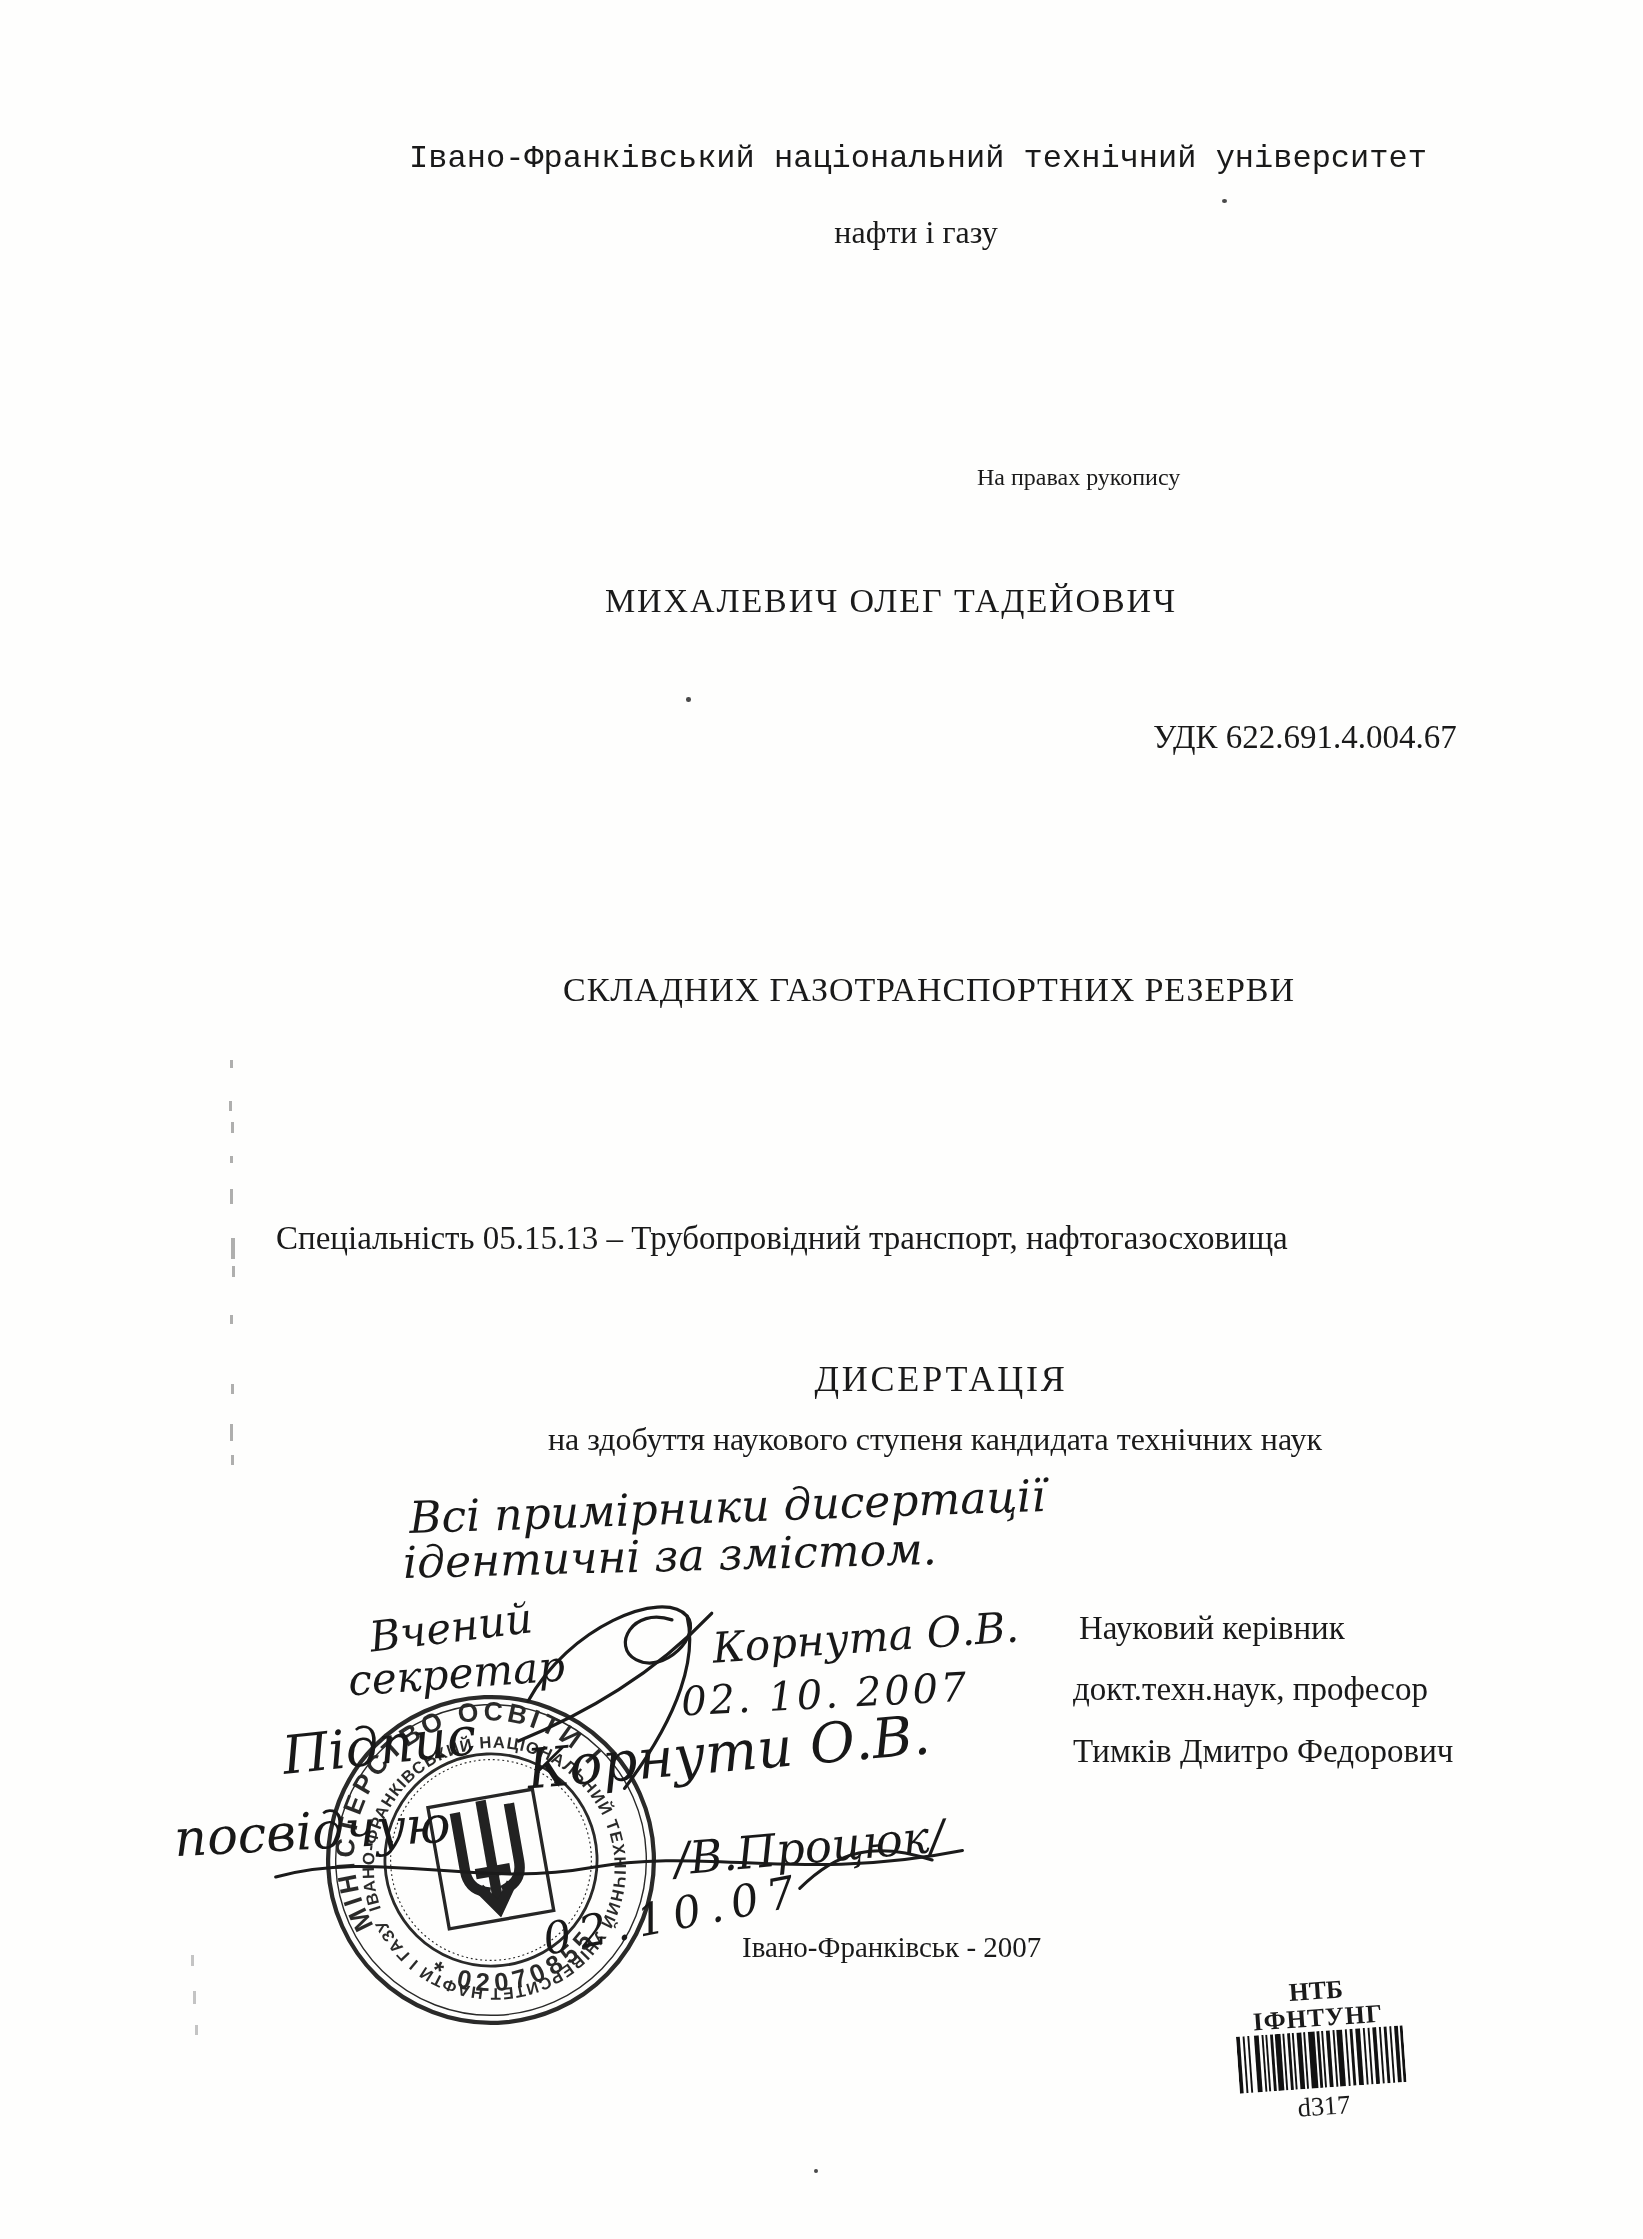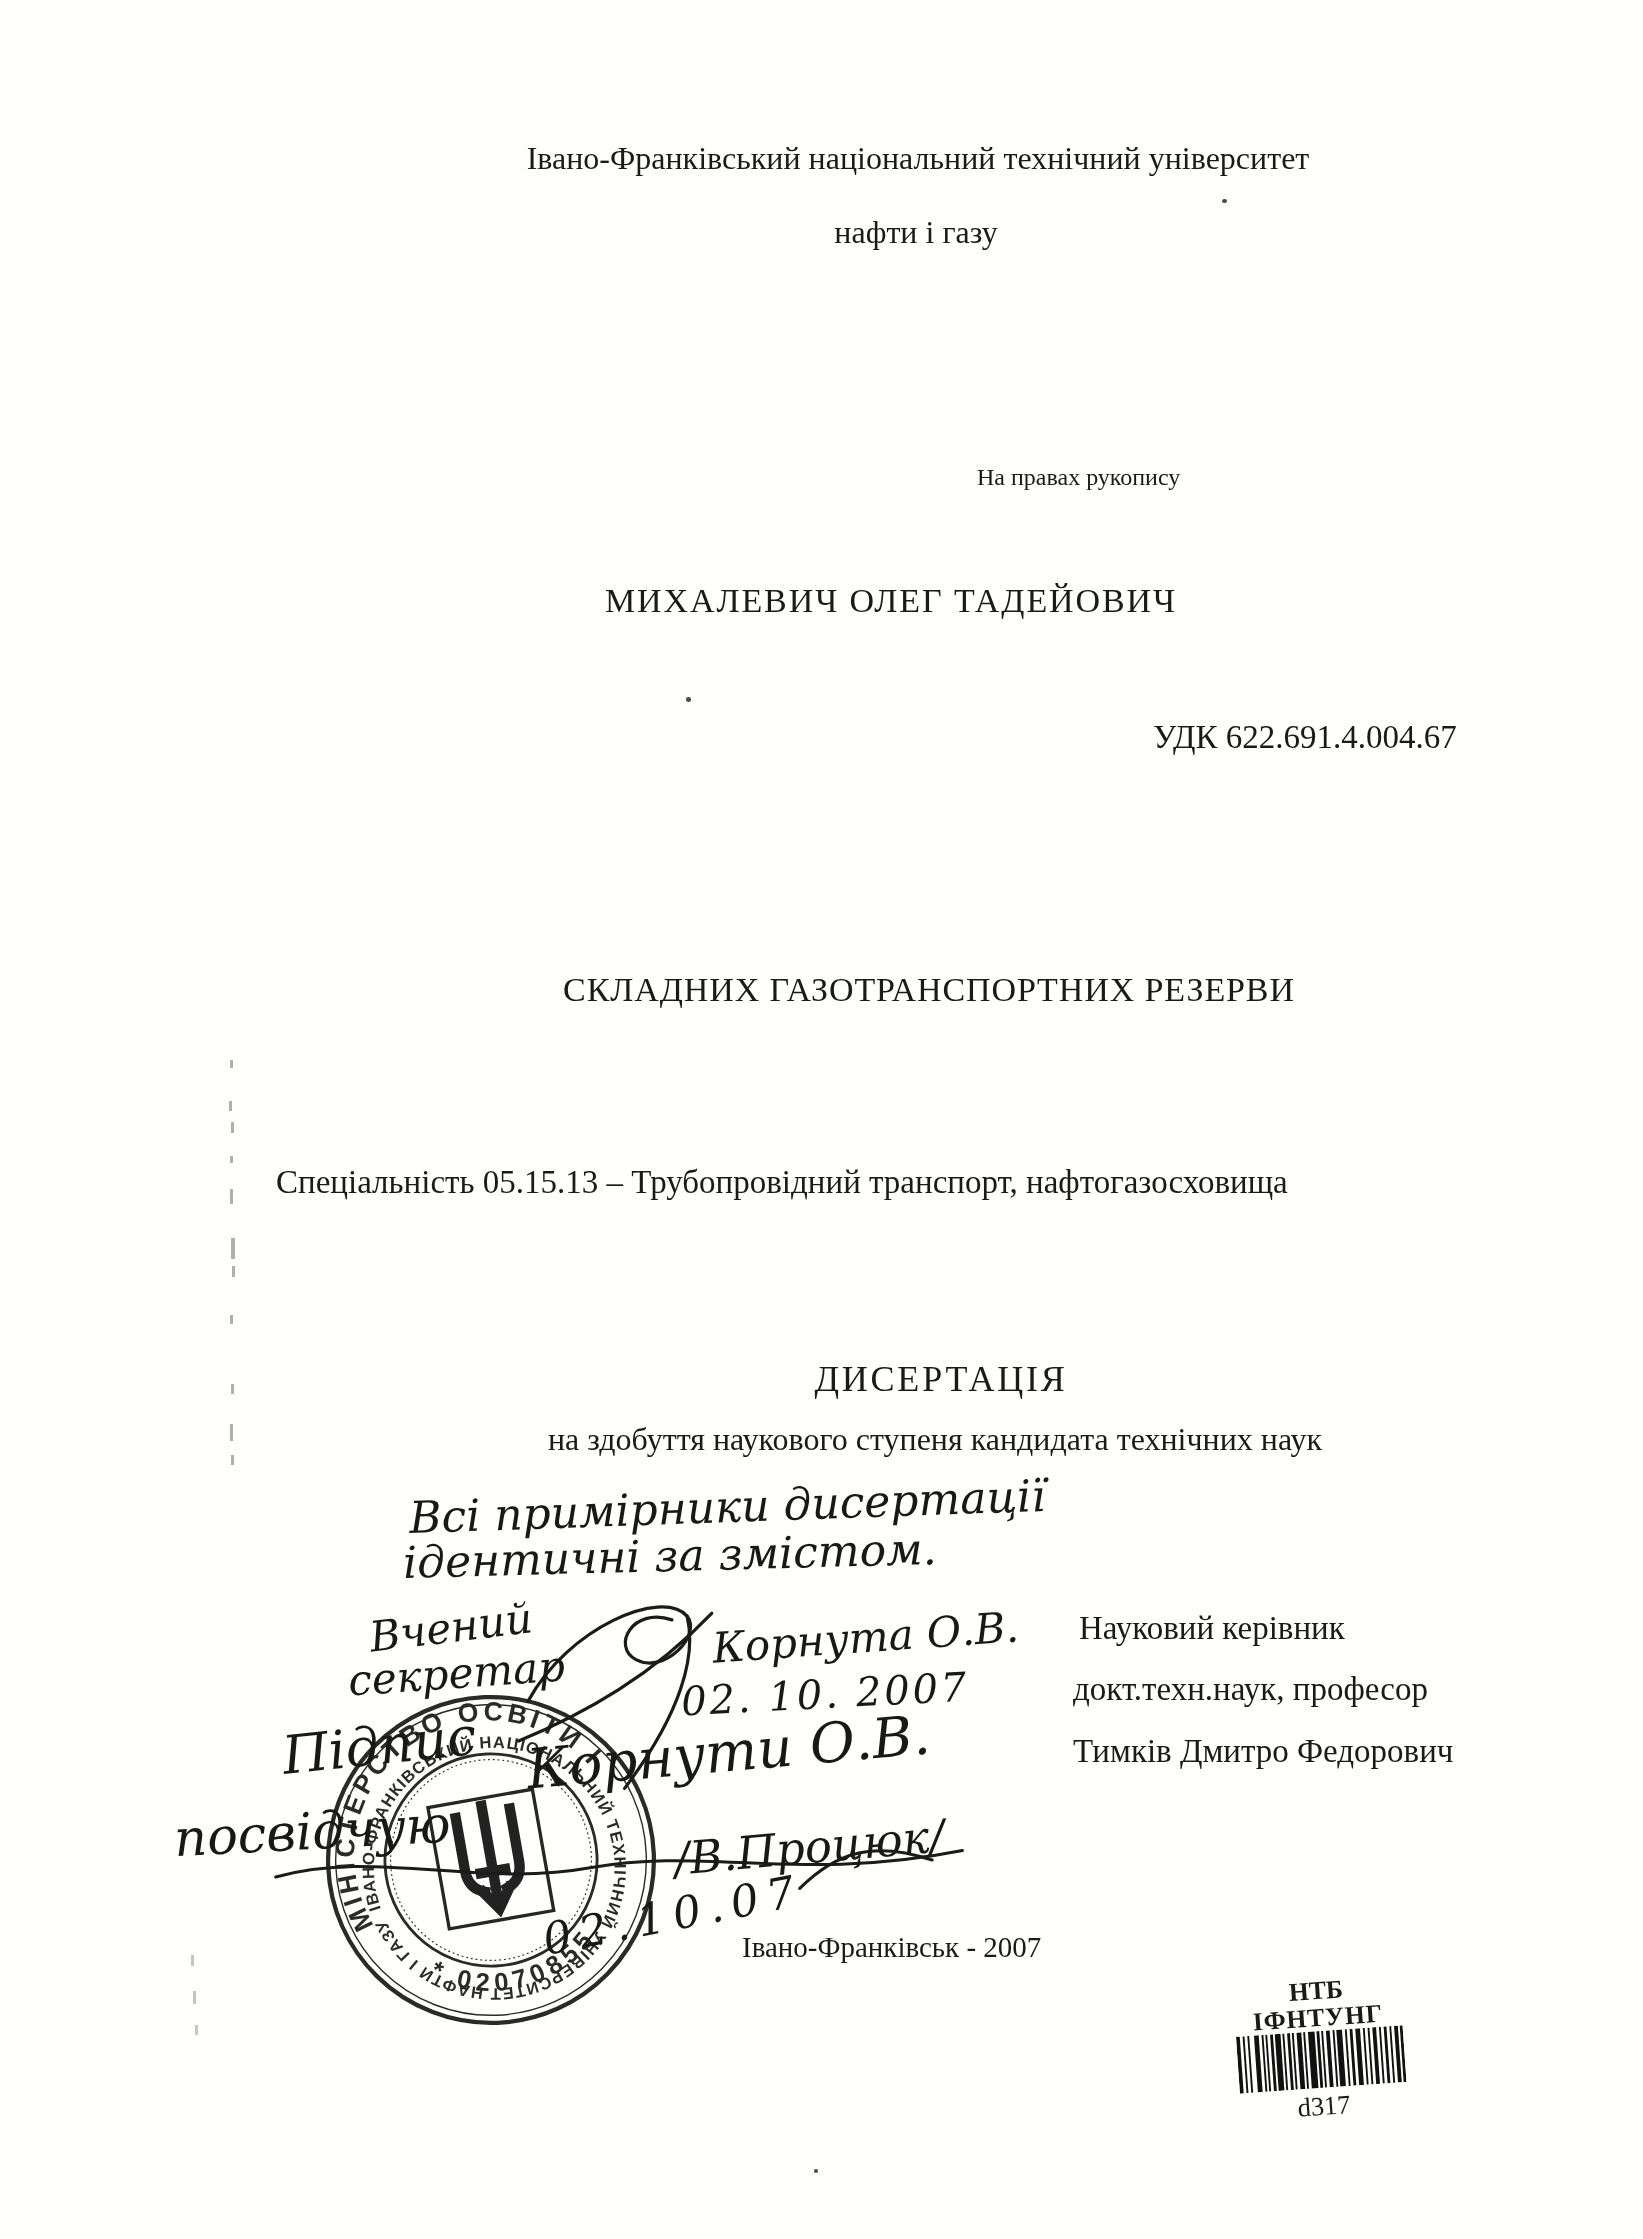--- a/index.html
+++ b/index.html
@@ -8,28 +8,28 @@
     background:#fefefd;overflow:hidden;
     font-family:"Liberation Serif",serif;color:#1a1a1a;
   }
   .printed{position:absolute;white-space:nowrap;}
   .ctr{transform:translateX(-50%);}
   .hw{
     position:absolute;white-space:nowrap;
     font-family:"DejaVu Serif",serif;font-style:italic;color:#181818;
   }
   
-  #univ1{left:918px;top:140px;font-size:32px;}
+  #univ1{left:918px;top:140px;font-size:32px;font-family:Liberation Mono, monospace;}
   #univ2{left:916px;top:214px;font-size:32px;}
   #manuscript{left:977px;top:464px;font-size:24px;}
   #author{left:891px;top:582px;font-size:34px;letter-spacing:1.9px;}
   #udc{left:1109px;top:719px;font-size:33px;margin-left:44px;}
   #title1{left:909px;top:897px;font-size:34px;letter-spacing:0.9px;}
   #title2{left:929px;top:971px;font-size:34px;letter-spacing:0.9px;}
-  #specialty{left:276px;top:1164px;font-size:33px;font-family:Liberation Serif, serif;}
+  #specialty{left:276px;top:1220px;font-size:33px;font-family:Liberation Serif, serif;}
   #doctype{left:941px;top:1358px;font-size:36px;letter-spacing:2.8px;}
   #degree{left:935px;top:1421px;font-size:32px;}
   #sup1{left:1079px;top:1610px;font-size:33px;}
   #sup2{left:1073px;top:1671px;font-size:33px;}
   #sup3{left:1073px;top:1733px;font-size:33px;}
   #cityyear{left:742px;top:1931px;font-size:29px;}
   
   #hwNote1{left:409px;top:1481px;font-size:44px;transform:rotate(-2deg);}
   #hwNote2{left:403px;top:1530px;font-size:44px;transform:rotate(-1.5deg);}
   #hwSec1{left:369px;top:1603px;font-size:42px;transform:rotate(-7deg);}

